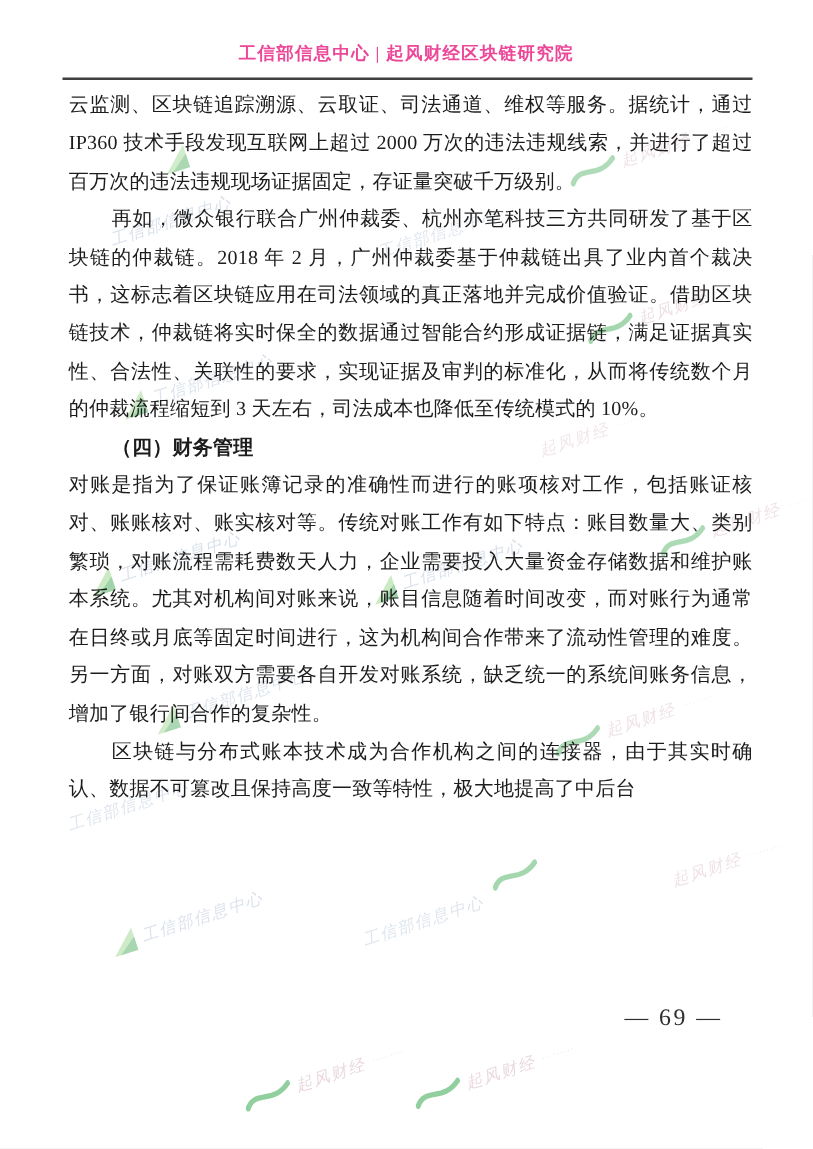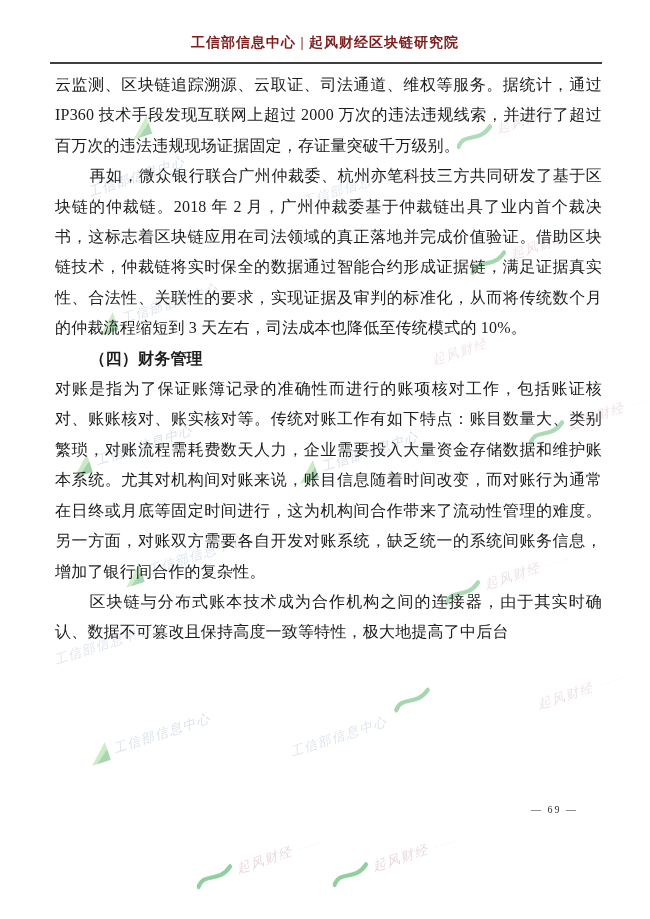--- a/index.html
+++ b/index.html
@@ -9,21 +9,21 @@
     margin:0 auto;
     background:#ffffff;
     overflow:hidden;
     font-family:"Liberation Serif","DejaVu Serif",serif;
     color:#1c1c1c;
   }
   .header{
     position:absolute;top:34px;left:0;right:0;
     text-align:center;
     font-size:14px;font-weight:bold;
-    letter-spacing:1px;color:#7f1d1d;
+    letter-spacing:1px;color:#ec4899;
   }
   .header-rule{
     position:absolute;top:62px;left:50px;right:48px;
     border-top:2px solid #3f3f3f;height:0;
   }
   .content{
     position:absolute;top:70px;left:55px;width:547px;
     font-size:16px;line-height:30.4px;
     text-align:justify;text-justify:inter-ideograph;
     letter-spacing:0.2px;
@@ -35,21 +35,21 @@
     text-indent:2.15em;
     margin:0;
     font-family:Liberation Serif, serif;
   }
   .sub-heading{
     text-indent:2.5em;
     margin:0;
   }
   .page-number{
     position:absolute;top:804px;right:72px;
-    font-size:10px;color:#2f2f2f;letter-spacing:2px;
+    font-size:19px;color:#2f2f2f;letter-spacing:2px;
   }
   .wm-layer{position:absolute;inset:0;pointer-events:none;}
   .wm{
     position:absolute;
     display:flex;align-items:center;gap:4px;
     white-space:nowrap;
     font-family:"Liberation Sans","DejaVu Sans",sans-serif;
   }
   .wm .wm-text{font-size:13px;letter-spacing:1.5px;font-style:italic;}
   .wm.ministry .wm-text{color:#a9bbd2;}

